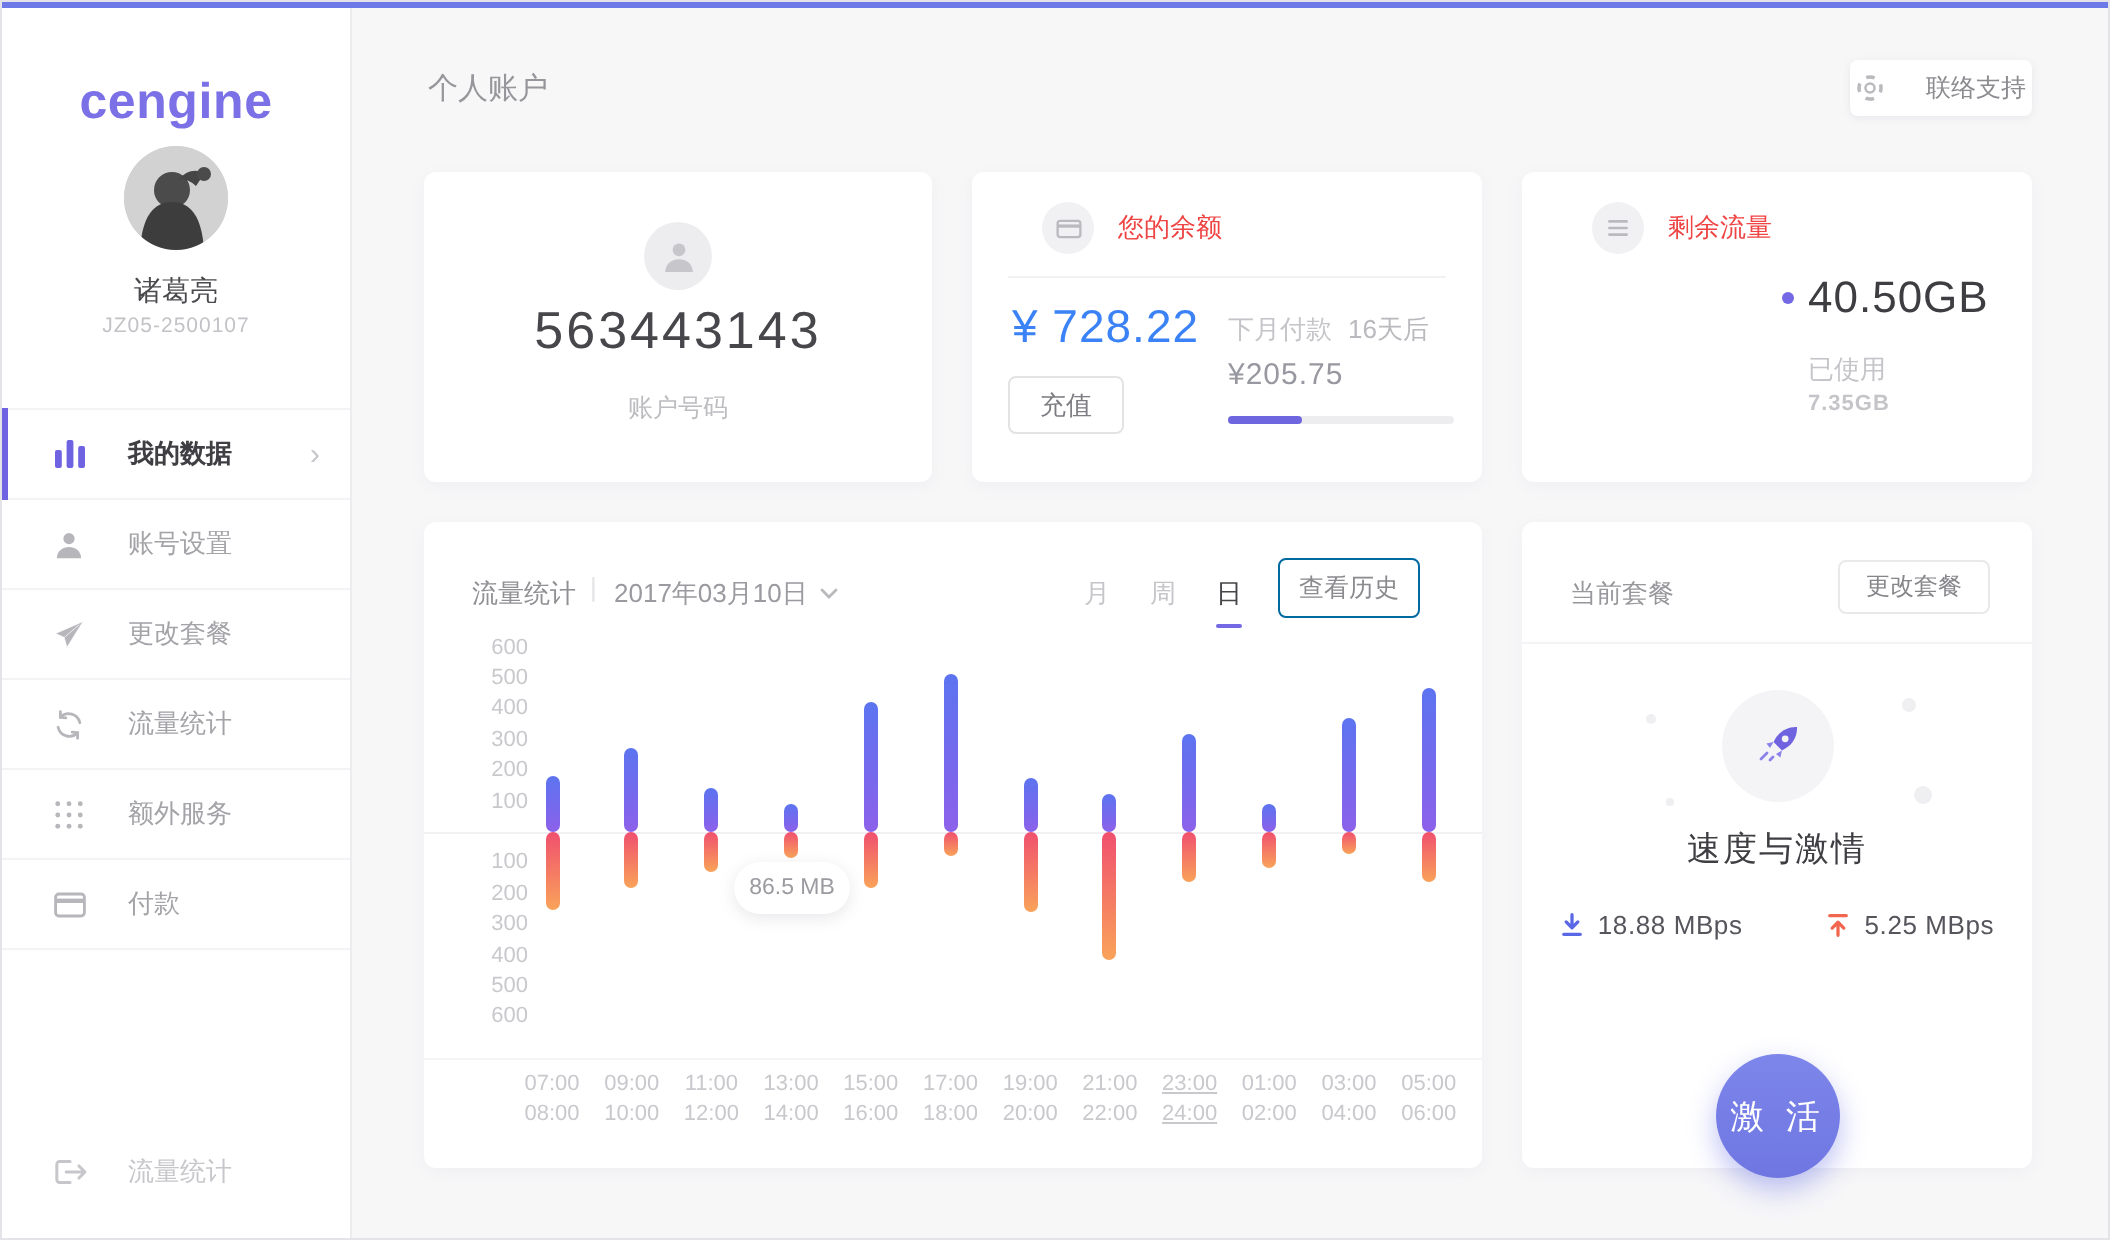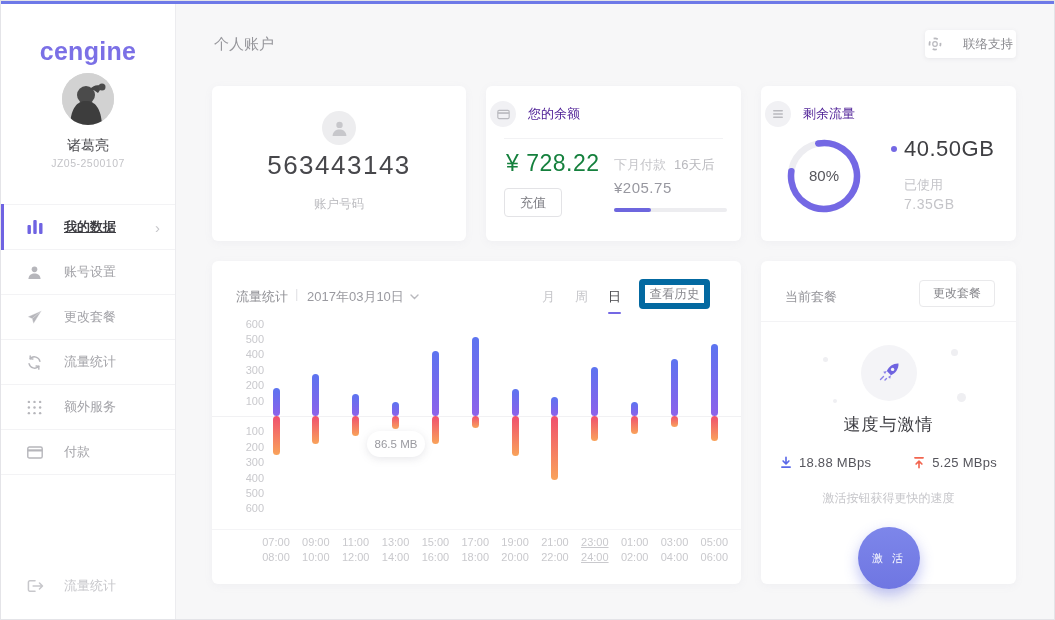--- a/index.html
+++ b/index.html
@@ -15,21 +15,21 @@
 
   
   .sidebar { position:absolute; left:0; top:0; bottom:0; width:175px; background:#fff; border-right:1px solid #ececef; z-index:5; }
   .logo { position:absolute; top:36px; left:0; right:0; text-align:center; font-size:25px; font-weight:bold; color:#7b70e6; letter-spacing:.3px; }
   .avatar { position:absolute; top:72px; left:61px; width:52px; height:52px; border-radius:50%; background:#d6d6d6; overflow:hidden; }
   .user-name { position:absolute; top:136px; left:0; right:0; text-align:center; font-size:14px; color:#4a4a4e; }
   .user-id { position:absolute; top:156px; left:0; right:0; text-align:center; font-size:10.5px; color:#c3c3c7; letter-spacing:.5px; }
   .menu { position:absolute; top:203px; left:0; right:0; border-top:1px solid #f3f3f5; }
   .menu-item { position:relative; height:45px; display:flex; align-items:center; padding-left:26px; border-bottom:1px solid #f3f3f5; font-size:13px; color:#a3a3a8; cursor:pointer; }
   .menu-item .mi-icon { width:18px; margin-right:19px; display:flex; align-items:center; color:#b6b6bb; }
-  .menu-item.active { color:#3e3e43; font-weight:bold;text-decoration:underline; }
+  .menu-item.active { color:#3e3e43; font-weight:bold; }
   .menu-item.active .mi-icon { color:#6f63e2; }
   .menu-item.active::before { content:""; position:absolute; left:0; top:-1px; bottom:-1px; width:3px; background:#6f63e2; }
   .mi-chev { position:absolute; right:15px; color:#c6c6ca; font-size:15px; font-weight:normal; }
   .logout { position:absolute; bottom:24px; left:26px; display:flex; align-items:center; font-size:13px; color:#c7c7cb; cursor:pointer; }
   .logout .mi-icon { width:18px; margin-right:19px; display:flex; color:#c7c7cb; }
 
   
   .page-title { position:absolute; left:213px; top:34px; font-size:15px; color:#96969b; }
   .support-btn { position:absolute; left:924px; top:29px; width:91px; height:28px; background:#fff; border-radius:4px;
     box-shadow:0 1px 4px rgba(120,120,140,.12); display:flex; align-items:center; justify-content:center; gap:21px;
@@ -37,55 +37,55 @@
 
   
   .card { position:absolute; background:#fff; border-radius:6px; box-shadow:0 2px 8px rgba(140,140,165,.07); }
   #card-account { left:211px; top:85px;  width:254px; height:155px; }
   #card-balance { left:485px; top:85px;  width:255px; height:155px; }
   #card-data    { left:760px; top:85px;  width:255px; height:155px; }
   #card-traffic { left:211px; top:260px; width:529px; height:323px; }
   #card-plan    { left:760px; top:260px; width:255px; height:323px; }
 
   .hdr-icon { width:26px; height:26px; border-radius:50%; background:#f1f1f4; display:flex; align-items:center; justify-content:center; color:#b9b9be; }
-  .card-hdr { position:absolute; left:4px; top:15px; display:flex; align-items:center; gap:12px; font-size:13px; color:#4c1d95; }
+  .card-hdr { position:absolute; left:35px; top:15px; display:flex; align-items:center; gap:12px; font-size:13px; color:#ef4444; }
 
   
   .acct-circle { position:absolute; left:110px; top:25px; width:34px; height:34px; border-radius:50%; background:#ededef; display:flex; align-items:center; justify-content:center; color:#c7c7cb; }
   .acct-number { position:absolute; top:64px; left:0; right:0; text-align:center; font-size:26px; color:#47474b; letter-spacing:1.5px; }
   .acct-label  { position:absolute; top:110px; left:0; right:0; text-align:center; font-size:12.5px; color:#bdbdc1; }
 
   
   .bal-divider { position:absolute; top:52px; left:18px; right:18px; height:1px; background:#f2f2f4; }
-  .bal-amount { position:absolute; left:20px; top:64px; font-size:23px; color:#15803d; letter-spacing:.5px; }
+  .bal-amount { position:absolute; left:20px; top:64px; font-size:23px; color:#3b82f6; letter-spacing:.5px; }
   .recharge-btn { position:absolute; left:18px; top:102px; width:58px; height:29px; border:1px solid #e3e3e6; border-radius:4px;
     background:#fff; font-size:13px; color:#7c7c82; display:flex; align-items:center; justify-content:center; cursor:pointer; }
   .next-line { position:absolute; left:128px; top:70px; font-size:13px; color:#c5c5c9; }
   .next-line .due { margin-left:8px; color:#b9b9be;margin-top:20px; }
   .next-amount { position:absolute; left:128px; top:93px; font-size:15px; color:#9898a0; letter-spacing:.5px; }
   .progress { position:absolute; left:128px; top:122px; width:113px; height:4px; border-radius:2px; background:#ededf0; }
   .progress .fill { height:100%; border-radius:2px; background:#6d66de; }
 
   
   .donut-wrap { position:absolute; left:25px; top:52px; width:76px; height:76px; }
   .donut-pct { position:absolute; left:0; right:0; top:29px; text-align:center; font-size:15px; color:#56565c; }
   .remain-dot { position:absolute; left:130px; top:60px; width:6px; height:6px; border-radius:50%; background:#7468e4; }
   .remain-val { position:absolute; left:143px; top:50px; font-size:22px; color:#3e3e42; letter-spacing:.5px; }
   .used-label { position:absolute; left:143px; top:90px; font-size:13px; color:#c5c5c9; }
-  .used-val   { position:absolute; left:143px; top:110px; font-size:14px; color:#c5c5c9; letter-spacing:.5px; }
+  .used-val   { position:absolute; left:143px; top:110px; font-size:11px; color:#c5c5c9; letter-spacing:.5px;font-weight:bold; }
 
   
   .tr-title { position:absolute; left:24px; top:27px; font-size:13px; color:#8f8f94; }
   .tr-sep { position:absolute; left:83px; top:25px; font-size:13px; color:#e3e3e6; }
   .tr-date { position:absolute; left:95px; top:27px; font-size:13px; color:#9a9aa0; display:flex; align-items:center; gap:6px; cursor:pointer; }
   .tr-tabs { position:absolute; left:330px; top:27px; display:flex; gap:20px; }
   .tr-tab { font-size:13px; color:#c6c6ca; cursor:pointer; position:relative; padding-bottom:8px; }
   .tr-tab.active { color:#46464a; }
   .tr-tab.active::after { content:""; position:absolute; left:0; right:0; bottom:0; height:2px; border-radius:1px; background:#7468e4; }
-  .history-btn { position:absolute; left:427px; top:18px; width:71px; height:30px; border:6px solid #0369a1; border-radius:4px; background:#fff;
+  .history-btn { position:absolute; left:427px; top:18px; width:71px; height:30px; border:1px solid #0369a1; border-radius:4px; background:#fff;
     font-size:12.5px; color:#8a8a8f; display:flex; align-items:center; justify-content:center; cursor:pointer; }
   .baseline { position:absolute; left:0; right:0; top:155px; height:1px; background:#f1f1f3; }
   .x-divider { position:absolute; left:0; right:0; top:268px; height:1px; background:#f4f4f6; }
   .y-tick { position:absolute; width:34px; left:18px; text-align:right; font-size:11px; color:#c9c9cd; }
   .bar { position:absolute; width:7px; border-radius:4px; }
   .bar.up   { background:linear-gradient(180deg,#5c74f0 0%,#7d66ec 70%,#8d62ea 100%); }
   .bar.down { background:linear-gradient(180deg,#f0506e 0%,#f9a35a 100%); }
   .x-label { position:absolute; width:44px; text-align:center; font-size:11px; line-height:15px; color:#c9c9cd; top:274px; }
   .tooltip { position:absolute; left:155px; top:170px; width:58px; height:26px; background:#fff; border-radius:13px;
     box-shadow:0 2px 8px rgba(120,120,140,.18); display:flex; align-items:center; justify-content:center;
@@ -97,21 +97,21 @@
     font-size:12px; color:#85858a; display:flex; align-items:center; justify-content:center; cursor:pointer; }
   .plan-divider { position:absolute; top:60px; left:0; right:0; height:1px; background:#f3f3f5; }
   .rocket-circle { position:absolute; left:100px; top:84px; width:56px; height:56px; border-radius:50%; background:#f4f4f7; display:flex; align-items:center; justify-content:center; }
   .deco-dot { position:absolute; border-radius:50%; background:#efeff2; }
   .plan-name { position:absolute; top:152px; left:0; right:0; text-align:center; font-size:17px; color:#3e3e43; letter-spacing:1px; }
   .speed-row { position:absolute; top:194px; left:0; right:0; display:flex; justify-content:center; gap:42px; }
   .speed-item { display:flex; align-items:center; gap:7px; font-size:13px; color:#55555c; letter-spacing:.3px; }
   .plan-hint { position:absolute; top:229px; left:0; right:0; text-align:center; font-size:12px; color:#c6c6ca; }
   .activate-btn { position:absolute; left:97px; top:266px; width:62px; height:62px; border-radius:50%;
     background:linear-gradient(180deg,#7d86ea,#6f76e2); box-shadow:0 6px 14px rgba(110,120,230,.45);
-    display:flex; align-items:center; justify-content:center; color:#fff; font-size:11px; letter-spacing:3px; cursor:pointer; }
+    display:flex; align-items:center; justify-content:center; color:#fff; font-size:17px; letter-spacing:3px; cursor:pointer; }
 </style>
 </head>
 <body>
 
 <div class="top-accent"></div>
 
 <div class="sidebar">
   <div class="logo">cengine</div>
   <div class="avatar">
     <svg width="52" height="52" viewBox="0 0 52 52">
@@ -250,27 +250,20 @@
 </div>
 
 <div class="card" id="card-data">
   <div class="card-hdr">
     <span class="hdr-icon">
       <svg width="12" height="12" viewBox="0 0 14 14" stroke="currentColor" stroke-width="1.6" stroke-linecap="round">
         <path d="M2 3.2 H12 M2 7 H12 M2 10.8 H12"></path>
       </svg>
     </span>
     <span>剩余流量</span>
-  </div>
-  <div class="donut-wrap">
-    <svg width="76" height="76" viewBox="0 0 76 76">
-      <circle cx="38" cy="38" r="33" fill="none" stroke="#ededf1" stroke-width="6.5"></circle>
-      <circle id="donut-arc" cx="38" cy="38" r="33" fill="none" stroke="#7468e4" stroke-width="6.5" stroke-linecap="round" transform="rotate(-100 38 38)" stroke-dasharray="165.8760921095411 41.46902302738526"></circle>
-    </svg>
-    <div class="donut-pct">80%</div>
   </div>
   <div class="remain-dot"></div>
   <div class="remain-val">40.50GB</div>
   <div class="used-label">已使用</div>
   <div class="used-val">7.35GB</div>
 </div>
 
 <div class="card" id="card-traffic">
   <div class="tr-title">流量统计</div>
   <div class="tr-sep">|</div>
@@ -413,15 +406,14 @@
       <span style="display:flex;">
         <svg width="12" height="13" viewBox="0 0 14 14" fill="none" stroke="#f2654f" stroke-width="1.9" stroke-linecap="round" stroke-linejoin="round">
           <path d="M2.2 1.6 H11.8"></path>
           <path d="M7 13 V5.4 M3.6 8.8 L7 5.4 L10.4 8.8"></path>
         </svg>
       </span>
       <span>5.25 MBps</span>
     </div>
   </div>
 
-  <div class="plan-hint">激活按钮获得更快的速度</div>
   <div class="activate-btn">激 活</div>
 </div>
 
 </body></html>

